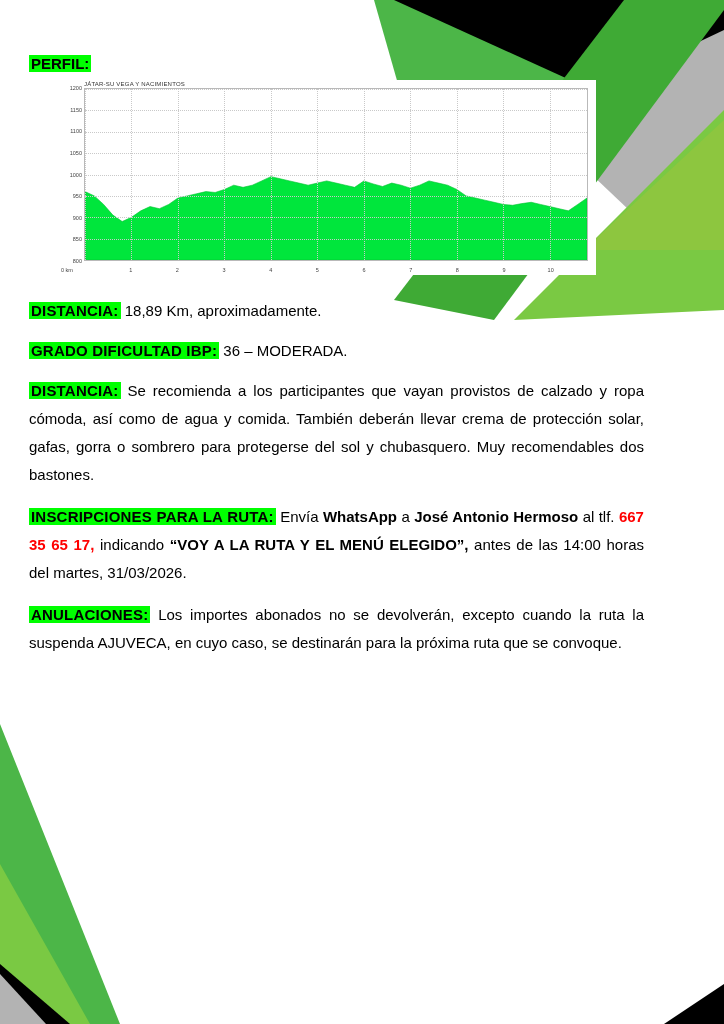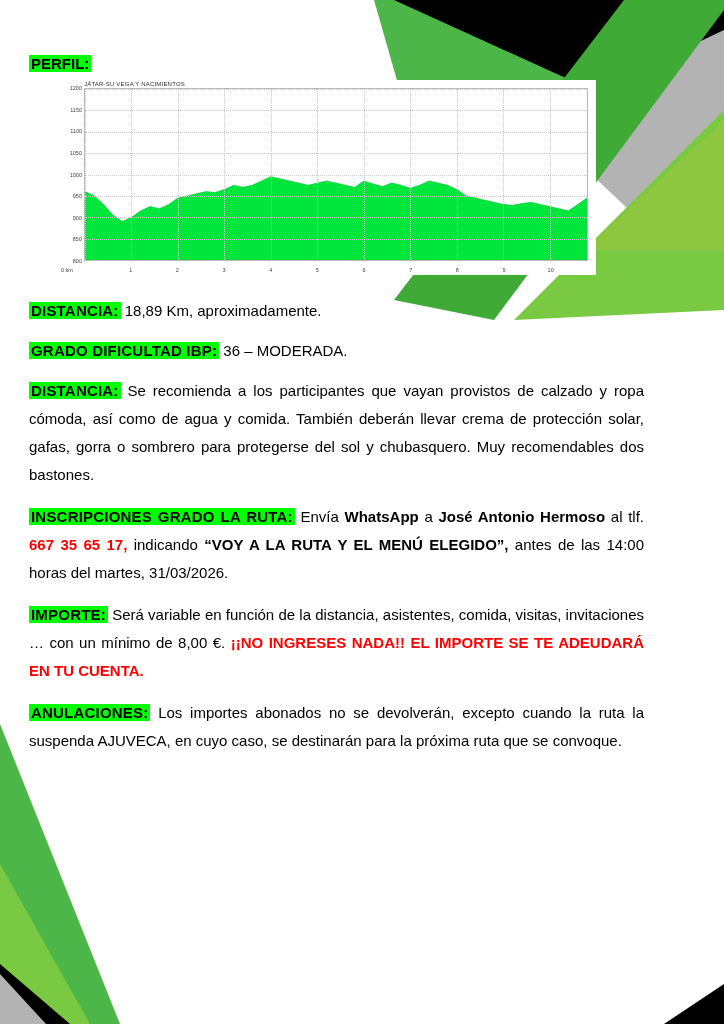--- a/index.html
+++ b/index.html
@@ -272,37 +272,32 @@
     <span class="hl label-bold">GRADO DIFICULTAD IBP:</span>
     <span>36 – MODERADA.</span>
   </div>
 
   <div class="section">
     <span class="hl label-bold">DISTANCIA:</span>
     <span>Se recomienda a los participantes que vayan provistos de calzado y ropa cómoda, así como de agua y comida. También deberán llevar crema de protección solar, gafas, gorra o sombrero para protegerse del sol y chubasquero. Muy recomendables dos bastones.</span>
   </div>
 
   <div class="section">
-    <span class="hl label-bold">INSCRIPCIONES GRADO LA RUTA:</span>
+    <span class="hl label-bold">INSCRIPCIONES PARA LA RUTA:</span>
     <span>Envía</span>
     <span class="bold">WhatsApp</span>
     <span>a</span>
     <span class="bold">José Antonio Hermoso</span>
     <span>al tlf.</span>
     <span class="red bold">667 35 65 17,</span>
     <span>indicando</span>
     <span class="bold">“VOY A LA RUTA Y EL MENÚ ELEGIDO”,</span>
     <span>antes de las 14:00 horas del martes, 31/03/2026.</span>
   </div>
 
-  <div class="section">
-    <span class="hl label-bold">IMPORTE:</span>
-    <span>Será variable en función de la distancia, asistentes, comida, visitas, invitaciones … con un mínimo de 8,00 €.</span>
-    <span class="red bold">¡¡NO INGRESES NADA!! EL IMPORTE SE TE ADEUDARÁ EN TU CUENTA.</span>
-  </div>
 
 
   <div class="section">
     <span class="hl label-bold">ANULACIONES:</span>
     <span>Los importes abonados no se devolverán, excepto cuando la ruta la suspenda AJUVECA, en cuyo caso, se destinarán para la próxima ruta que se convoque.</span>
   </div>
 
 </div>
 
 </body></html>

